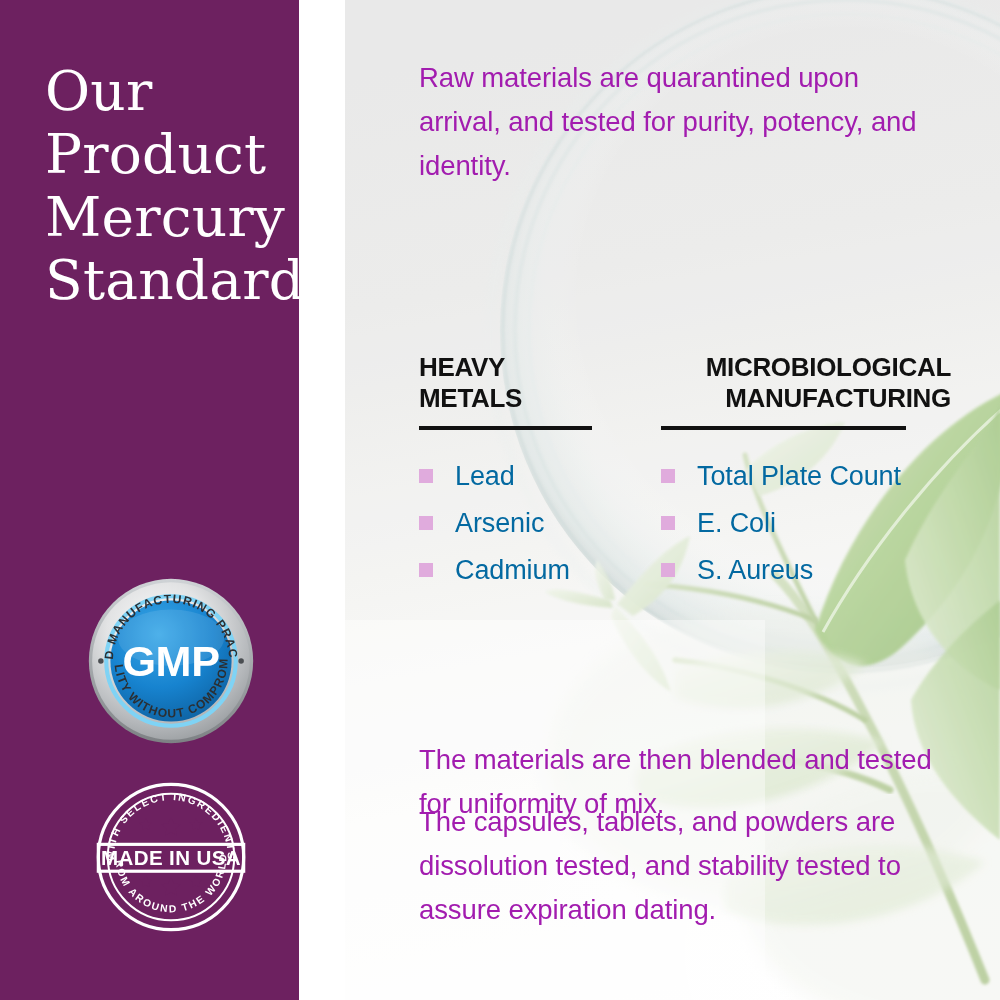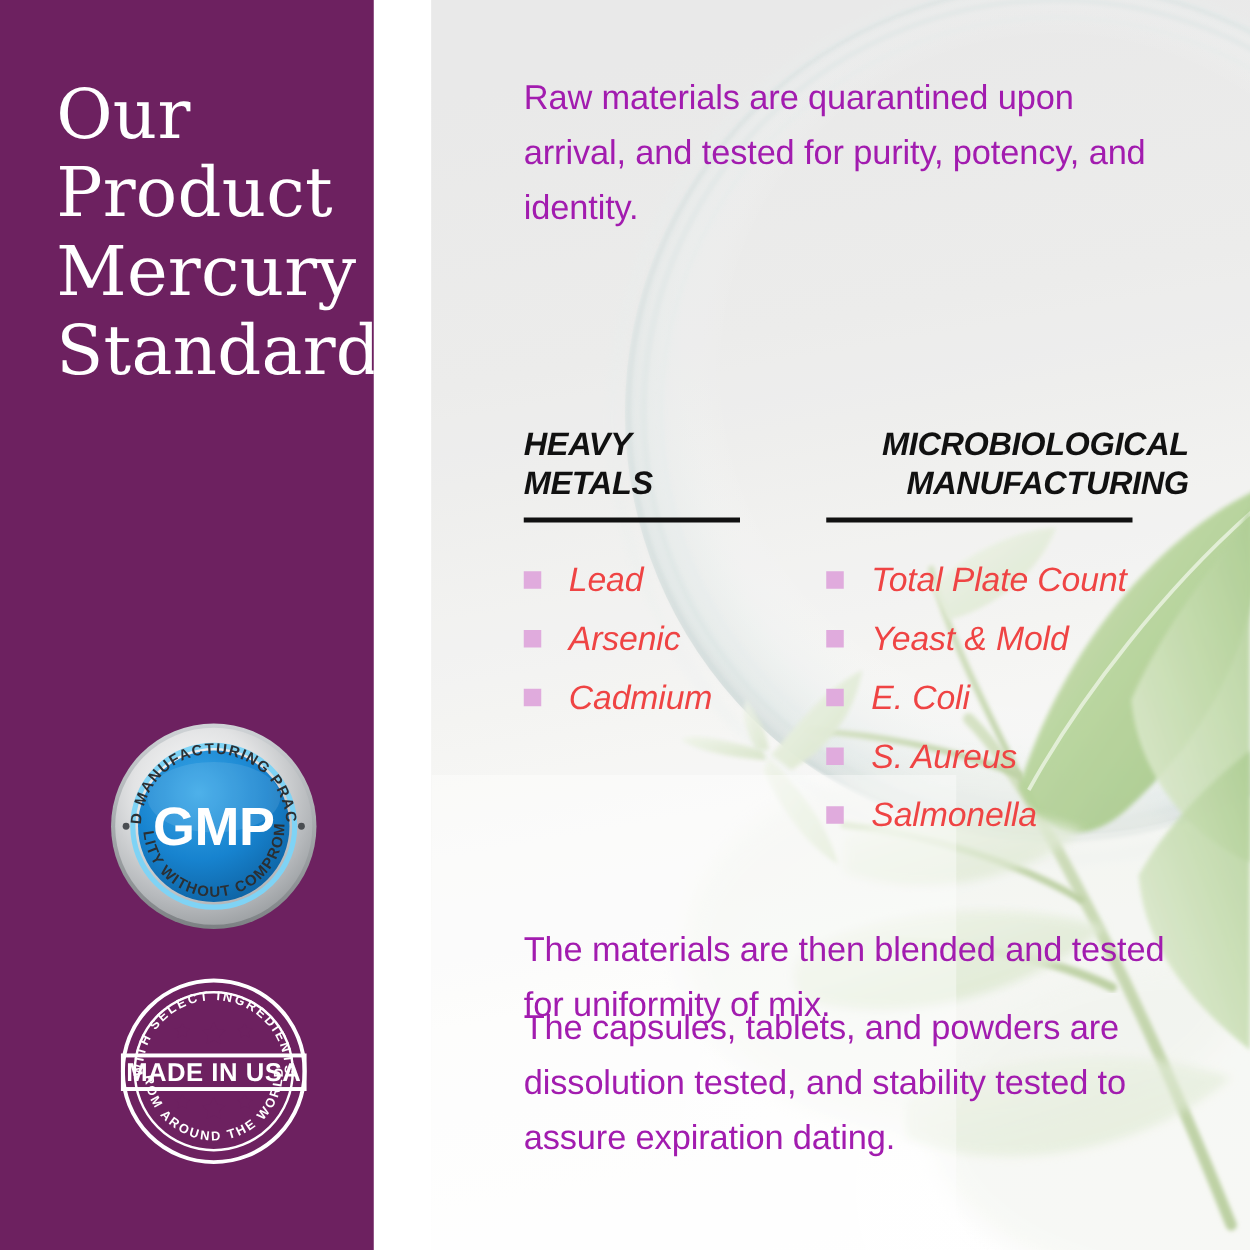--- a/index.html
+++ b/index.html
@@ -78,21 +78,21 @@
     letter-spacing:-0.1px;
   }
   #para-1 { position:absolute; left:0; top:56px; width:522px; }
   #para-2 { position:absolute; left:0; top:200px; width:522px; }
 
   
   #columns {
     position:absolute; left:0; top:340px;
     width:530px;
   }
-  .col { position:absolute; top:0;font-style:italic; }
+  .col { position:absolute; top:12px; }
   #col-heavy  { left:0px;   width:200px; }
   #col-micro  { left:242px; width:290px;text-align:right; }
 
   .col-title {
     font-size:26px;
     font-weight:bold;
     line-height:31px;
     color:#111111;
     letter-spacing:-0.3px;
   }
@@ -113,21 +113,21 @@
   }
   .bullet {
     width:14px; height:14px;
     background:#e0abdd;
     flex:0 0 14px;
     margin-right:22px;
   }
   .item-label {
     font-size:27px;
     line-height:32px;
-    color:#ef4444;
+    color:#0369a1;
     letter-spacing:-0.1px;
     white-space:nowrap;
   }
 
   #para-3 { position:absolute; left:0; top:738px; width:518px; }
   #para-4 { position:absolute; left:0; top:800px; width:518px; }
 </style>
 </head>
 <body>
 
@@ -341,33 +341,25 @@
           <span class="tl">MANUFACTURING</span>
         </div>
         <div class="col-rule"></div>
         <ul class="col-list">
           <li>
             <span class="bullet"></span>
             <span class="item-label">Total Plate Count</span>
           </li>
           <li>
             <span class="bullet"></span>
-            <span class="item-label">Yeast &amp; Mold</span>
-          </li>
-          <li>
-            <span class="bullet"></span>
             <span class="item-label">E. Coli</span>
           </li>
           <li>
             <span class="bullet"></span>
             <span class="item-label">S. Aureus</span>
-          </li>
-          <li>
-            <span class="bullet"></span>
-            <span class="item-label">Salmonella</span>
           </li>
         </ul>
       </div>
 
     </div>
 
     <p class="para" id="para-3">The materials are then blended and tested for uniformity of mix.</p>
 
     <p class="para" id="para-4">The capsules, tablets, and powders are dissolution tested, and stability tested to assure expiration dating.</p>
 

